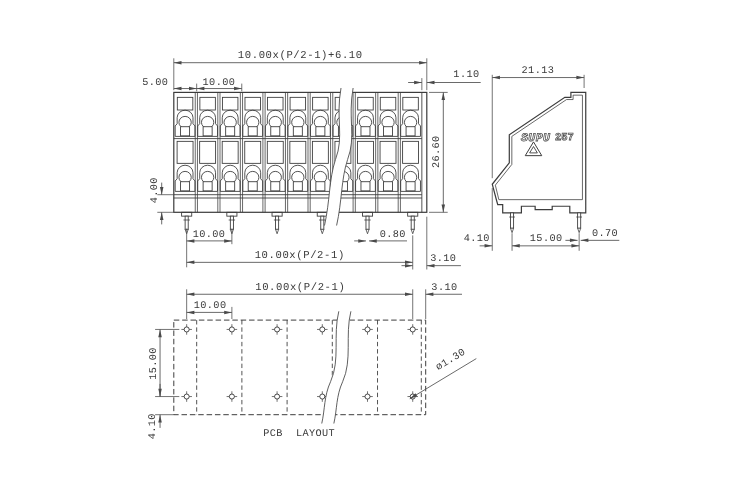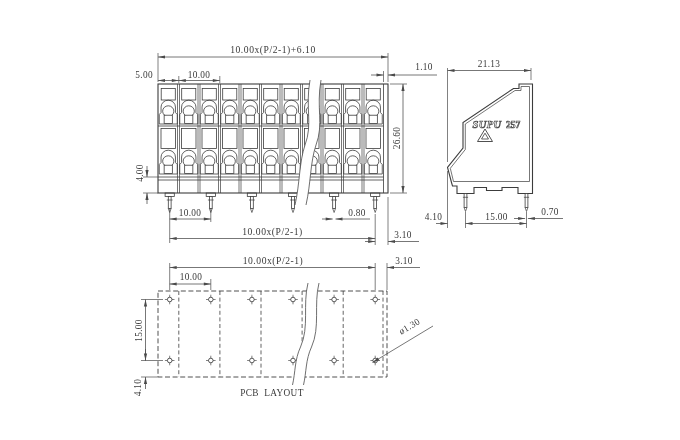--- a/index.html
+++ b/index.html
@@ -1,17 +1,17 @@
 <!DOCTYPE html>
 <html><head>
 <meta charset="utf-8">
 <style>
   html,body{margin:0;padding:0;background:#ffffff;}
   .canvas{position:relative;width:680px;height:440px;background:#ffffff;overflow:hidden;
-          font-family:Liberation Serif, serif;}
+          font-family:Liberation Mono, monospace;}
   svg{position:absolute;left:0;top:0;}
   .dt{font-size:9.3px;fill:#3a3a3a;letter-spacing:.35px;}
   .dt-wide{font-size:9.6px;letter-spacing:.55px;}
   .logo-main{font-size:10.5px;font-weight:bold;font-style:italic;fill:#ffffff;stroke:#4d4d4d;stroke-width:.7;letter-spacing:.4px;}
   .logo-num{font-size:9.5px;font-weight:bold;fill:#ffffff;stroke:#4d4d4d;stroke-width:.7;letter-spacing:0px;}
 </style>
 </head>
 <body>
 
 <div class="canvas">

